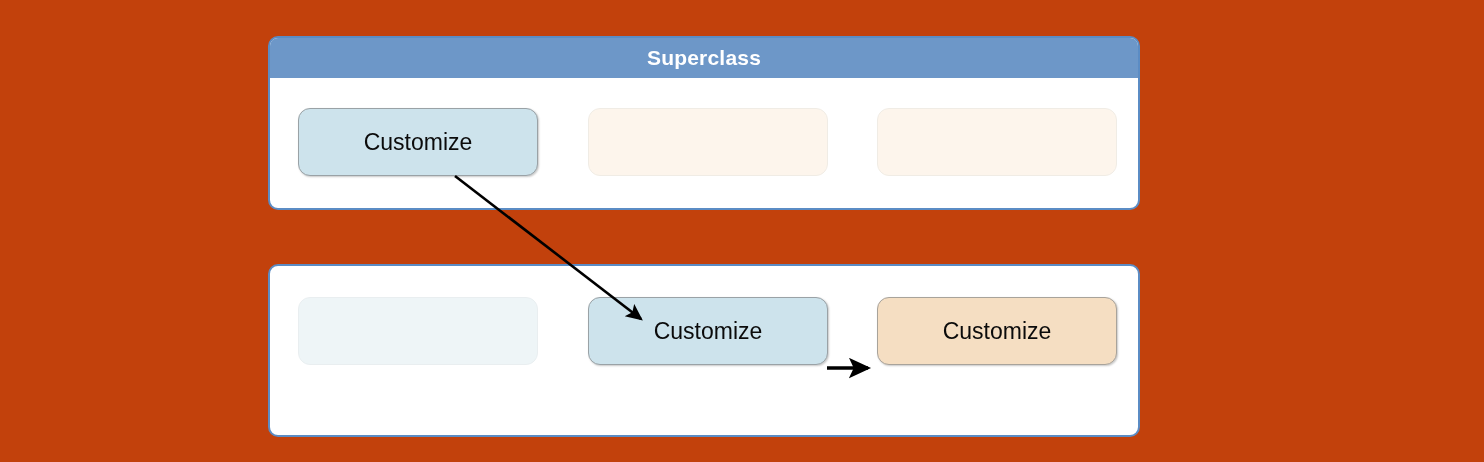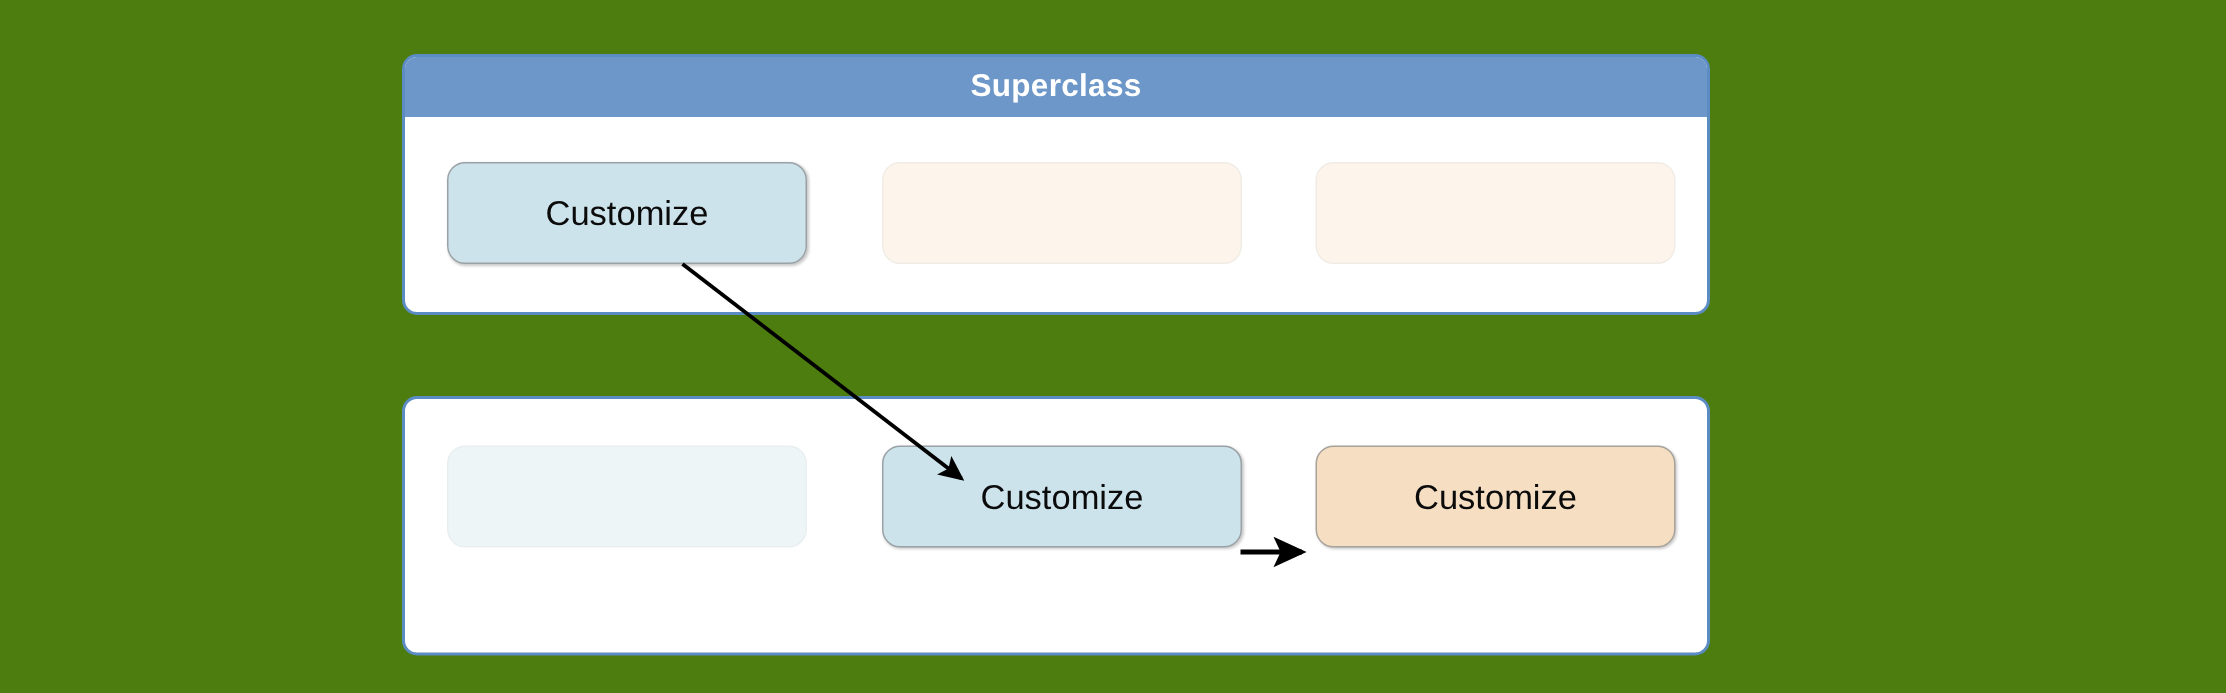--- a/index.html
+++ b/index.html
@@ -7,21 +7,21 @@
     padding: 0;
     background: #ffffff;
   }
   body {
     font-family: "Liberation Sans", sans-serif;
   }
   #canvas {
     position: relative;
     width: 1484px;
     height: 462px;
-    background: #4d7c0f;
+    background: #c2410c;
     overflow: hidden;
   }
 
   
   .panel {
     position: absolute;
     left: 268px;
     width: 872px;
     border: 2px solid #5b8cc4;
     border-radius: 10px;

